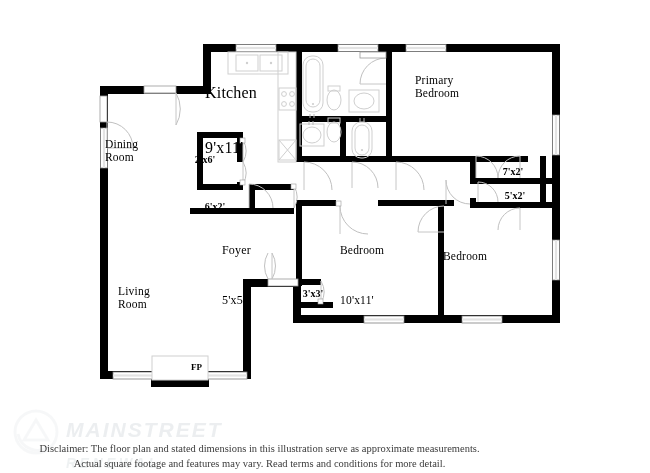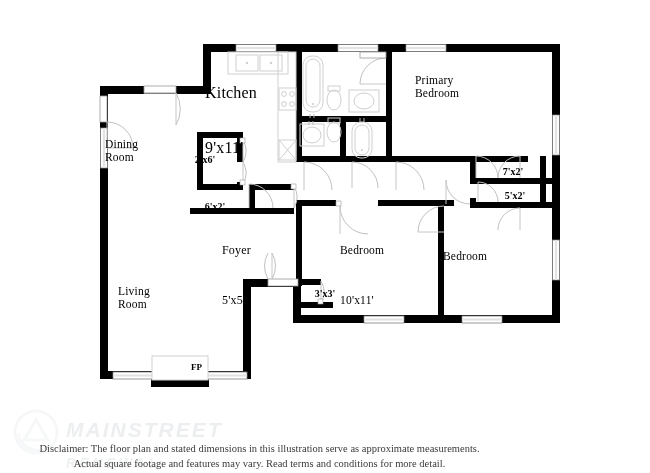--- a/index.html
+++ b/index.html
@@ -33,21 +33,21 @@
   .lbl-primary{left:415px;top:74px;width:110px;font-size:11.5px;}
   .lbl-bed2{left:340px;top:244px;width:110px;font-size:11.5px;}
   .lbl-bed3{left:443px;top:250px;width:110px;font-size:11.5px;}
 
   .closet-label{
     position:absolute;text-align:center;font-family:"Liberation Serif", serif;
     font-weight:bold;color:#000;font-size:10px;white-space:nowrap;pointer-events:none;
   }
   .cl-2x6{left:180px;top:154px;width:50px;}
   .cl-6x2{left:190px;top:201px;width:50px;}
-  .cl-3x3{left:300px;top:288px;width:50px;}
+  .cl-3x3{left:288px;top:288px;width:50px;}
   .cl-7x2{left:488px;top:166px;width:50px;}
   .cl-5x2{left:490px;top:190px;width:50px;}
   .fp-label{
     position:absolute;left:158px;top:362px;width:44px;text-align:right;
     font-family:"Liberation Serif", serif;font-weight:bold;font-size:9px;color:#000;
     pointer-events:none;
   }
 
   
   #watermark{

